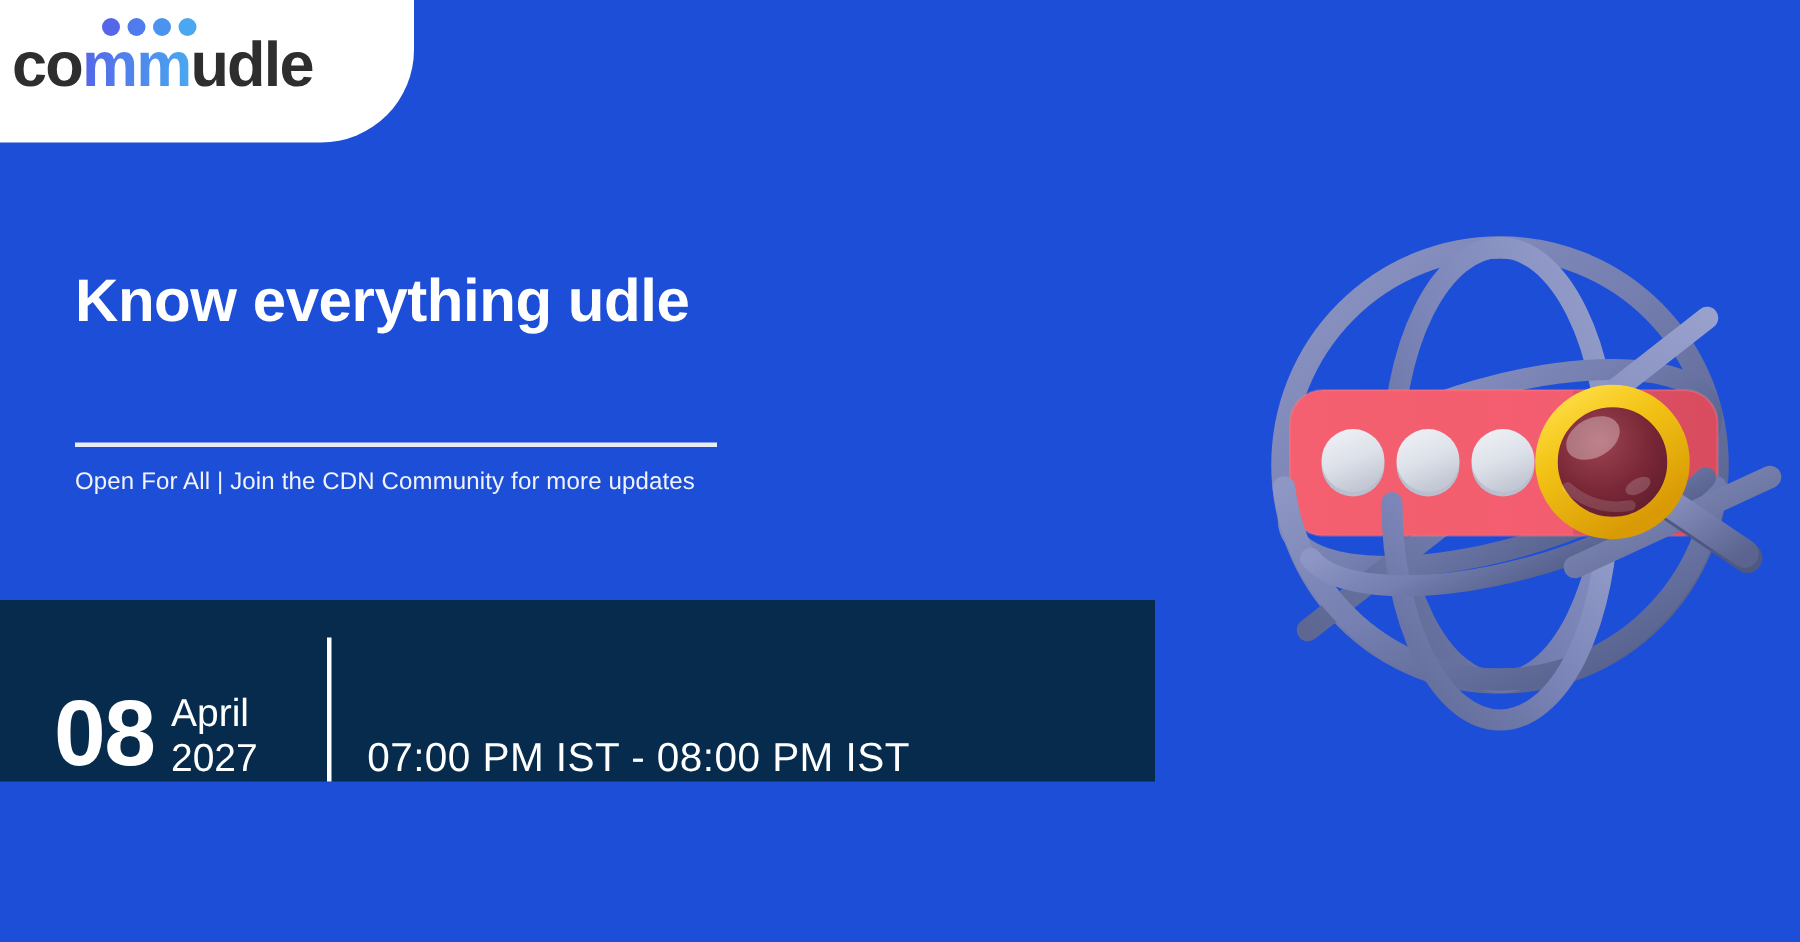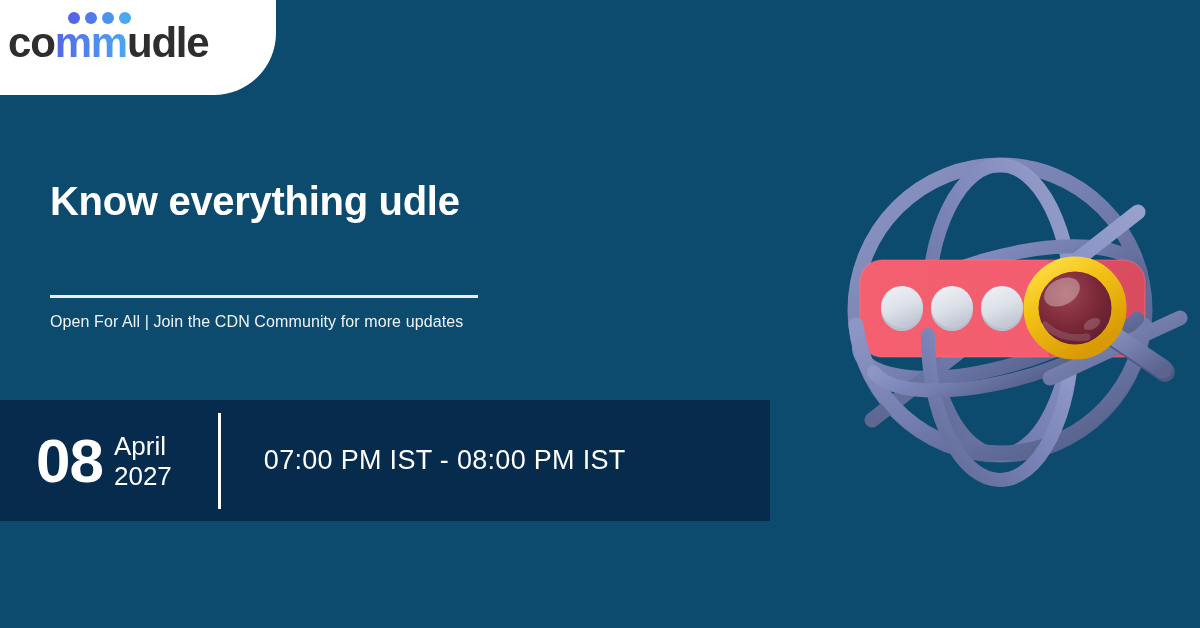--- a/index.html
+++ b/index.html
@@ -86,36 +86,36 @@
     justify-content:center;
   }
   #date-month, #date-year {
     color:#ffffff; font-size:26px; font-weight:400; line-height:30px;
   }
   #strip-divider {
     width:3px; height:96px; background:#ffffff;
     margin-left:46px;
   }
   #time-range {
-    margin-left:43px;
+    margin-left:24px;
     color:#ffffff; font-size:27px; font-weight:400;
     letter-spacing:0.3px; white-space:nowrap;
   }
 
   
   #globe-art {
     position:absolute; left:800px; top:120px;
     width:400px; height:400px; z-index:4;
   }
   #globe-art svg { display:block; width:400px; height:400px; }
 </style>
 </head>
 <body>
 
-<div id="banner" style="background: #0c4a6e;">
+<div id="banner" style="background: #1d4ed8;">
 
   <div id="logo-plate" style="background: rgb(255, 255, 255);">
     <div id="logo-wrap">
       <div class="logo-dots">
         <i style="background: rgb(85, 102, 232);"></i>
           <i style="background: rgb(79, 123, 236);"></i>
           <i style="background: rgb(75, 147, 238);"></i>
           <i style="background: rgb(74, 168, 240);"></i>
       </div>
       <div id="logo-text">
@@ -123,21 +123,21 @@
       </div>
     </div>
   </div>
 
   <div id="headline">
     <div class="headline-line">Know everything udle</div>
   </div>
   <div id="rule" style="background: rgb(233, 237, 242);"></div>
   <div id="subtitle">Open For All | Join the CDN Community for more updates</div>
 
-  <div id="datetime-strip" style="background: rgb(7, 43, 76);">
+  <div id="datetime-strip" style="background: rgb(7, 43, 76); align-items: flex-end;">
     <div id="date-group">
       <div id="date-day">08</div>
       <div id="date-my">
         <div id="date-month">April</div>
         <div id="date-year">2027</div>
       </div>
     </div>
     <div id="strip-divider" style="background: rgb(255, 255, 255);"></div>
     <div id="time-range">07:00 PM IST - 08:00 PM IST</div>
   </div>

